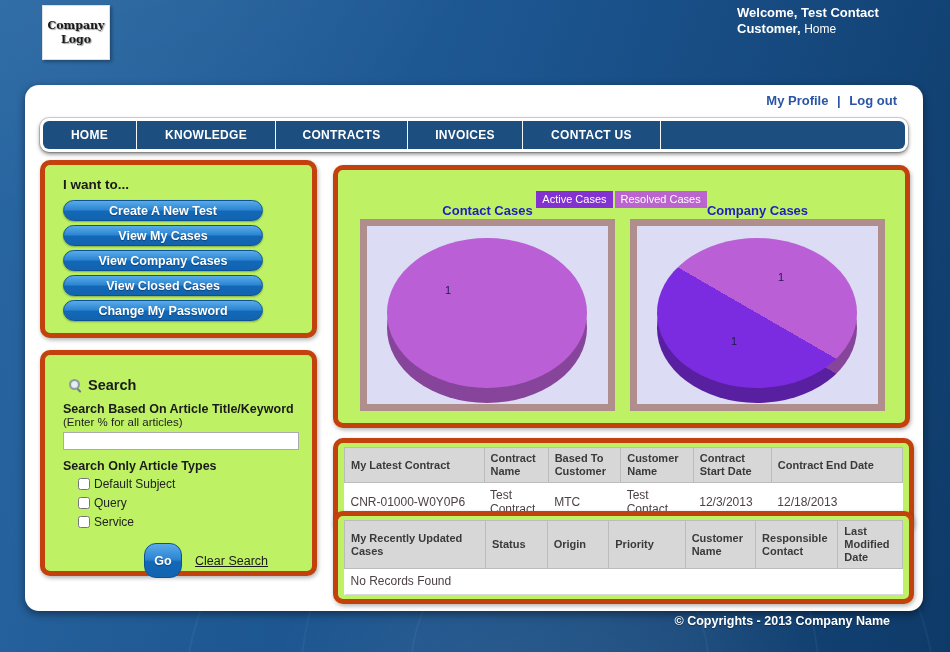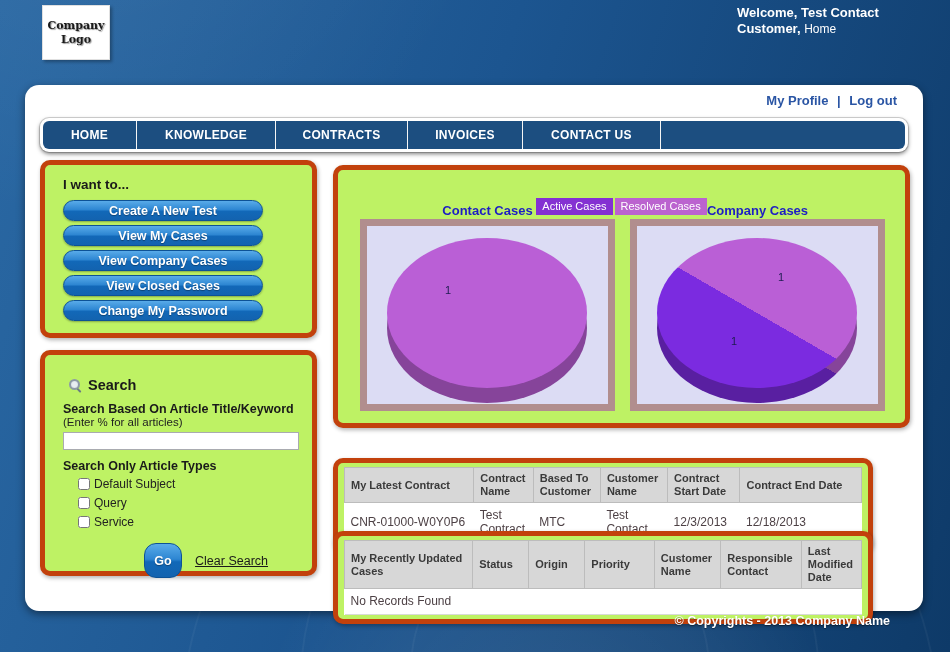--- a/index.html
+++ b/index.html
@@ -64,33 +64,33 @@
   .chk-row input { width:12px; height:12px; margin-right:4px; }
   .go-row { display:flex; align-items:center; justify-content:flex-end; padding-right:28px; margin-top:14px; }
   .go-btn { width:38px; height:35px; border:1px solid #0d5296; border-radius:12px; color:#fff; font-weight:bold;
     font-size:12.5px; font-family:"Liberation Sans",sans-serif; cursor:pointer;
     background:linear-gradient(to bottom,#59abe9 0%,#2d86d2 46%,#1268b8 54%,#1363af 100%);
     text-shadow:0 1px 1px rgba(0,0,0,0.35); margin-right:13px; }
   .clear-link { font-size:12.5px; color:#1a1a1a; text-decoration:underline; cursor:pointer; }
 
   .panel-charts { left:308px; top:80px; width:577px; height:263px; }
   .legend { position:absolute; left:0; right:0; top:12px; text-align:center; }
-  .legend-chip { display:inline-block; color:#fff; font-size:11px; padding:2px 6px 3px; margin:16px 1px; }
+  .legend-chip { display:inline-block; color:#fff; font-size:11px; padding:2px 6px 3px; margin:9px 1px; }
   .chart-title { position:absolute; top:33px; width:255px; text-align:center; font-weight:bold;
     font-size:13px; color:#1d1dc4; }
   .ct-left { left:22px; } .ct-right { left:292px; }
   .chart-box { position:absolute; top:49px; width:255px; height:192px; border:7px solid #b18e8e; background:#dcdcf4; }
   .cb-left { left:22px; } .cb-right { left:292px; }
   .pie3d { position:absolute; left:20px; top:12px; width:200px; height:166px; }
   .pie-side, .pie-top { position:absolute; left:0; width:200px; height:150px; border-radius:50%; }
   .pie-side { top:15px; filter:brightness(0.72); }
   .pie-top { top:0; }
   .pie-label { position:absolute; font-size:11px; color:#1c1c50; }
 
-  .panel-table { left:308px; top:353px; width:540px; padding:4px 6px;margin-top:20px; }
+  .panel-table { left:308px; top:353px; width:581px; padding:4px 6px; }
   table { width:100%; border-collapse:collapse; background:#fff; font-size:12px; }
   th { background:#d7d7d7; color:#3a3a3a; font-size:11px; text-align:left; padding:4px 6px;
     border:1px solid #bcbcbc; vertical-align:middle; line-height:13px; }
   td { color:#4d4145; padding:5px 6px 6px; border-top:1px solid #c9c9c9; border-bottom:1px solid #d9d9d9; }
 
   .copyright { position:absolute; right:60px; top:614px; color:#fff; font-weight:bold; font-size:12.5px;
     text-shadow:0 1px 1px rgba(0,0,0,0.4); }
 </style>
 </head>
 <body>

